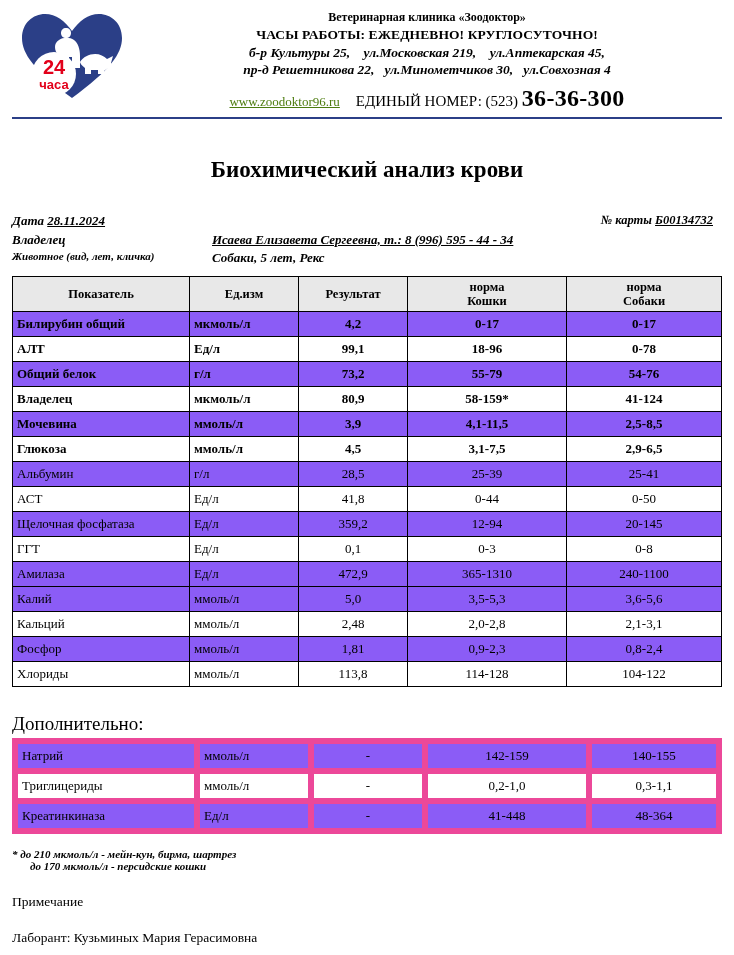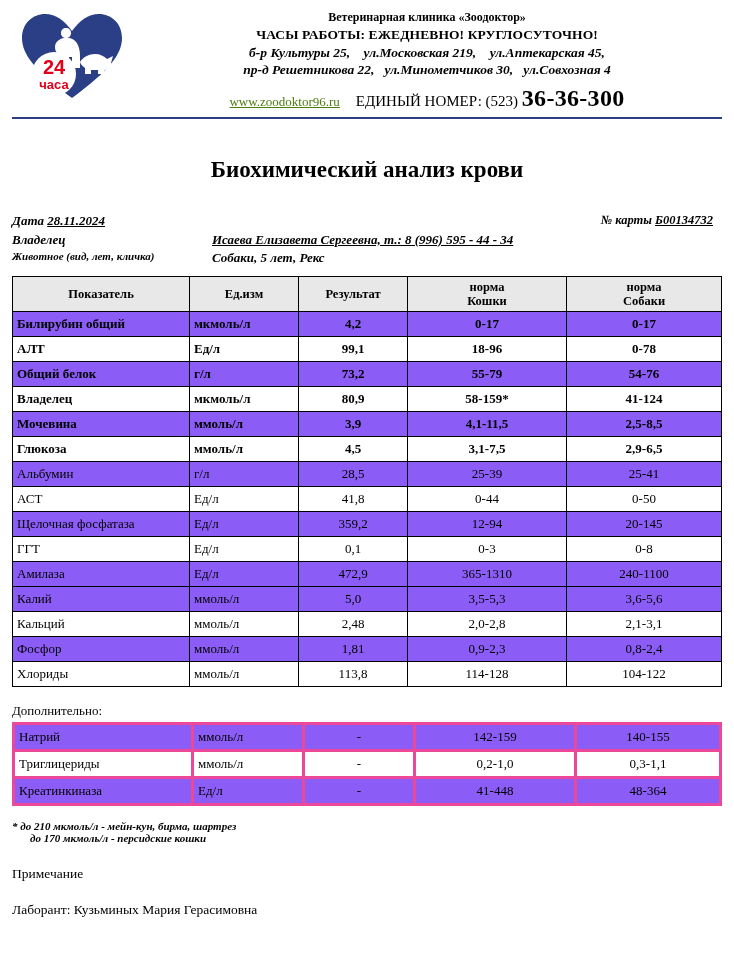--- a/index.html
+++ b/index.html
@@ -138,31 +138,31 @@
     padding-left: 5px;
   }
   td.c-unit { width: 100px; text-align: left; }
   td.c-res  { width: 100px; text-align: center; }
   td.c-cat  { width: 150px; text-align: center; }
   td.c-dog  { text-align: center; }
   tr.bold td { font-weight: bold; }
   tr.shade td { background: #8b5cf6; }
 
   .extra-label {
-    font-size: 13px;
-    margin-top: 16px;
+    font-size: 19px;
+    margin-top: 26px;
     margin-bottom: 3px;
   }
   table.extra {
     border-collapse: collapse;
     width: 100%;
     font-size: 13px;
   }
   table.extra td {
-    border: 3px solid #ec4899;
+    border: 6px solid #ec4899;
     padding: 2px 4px;
     height: 20px;
   }
 
   
   .footnotes {
     margin-top: 14px;
     font-size: 11px;
     font-style: italic;
     font-weight: bold;

